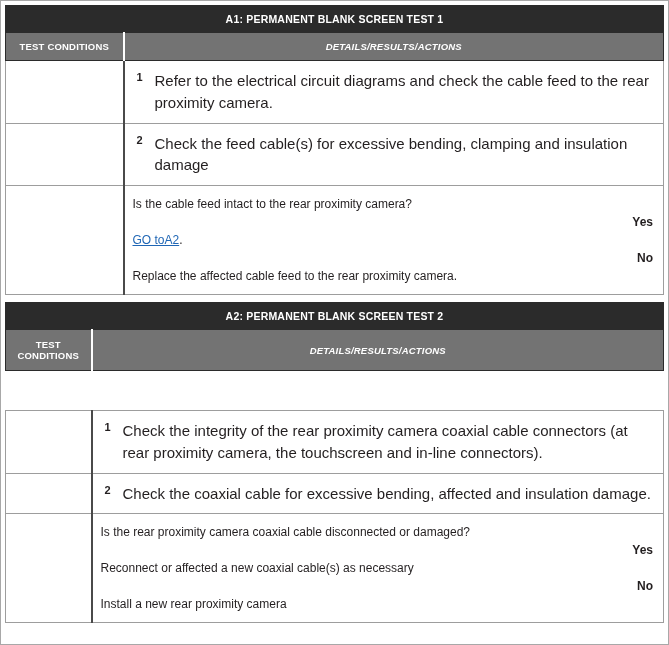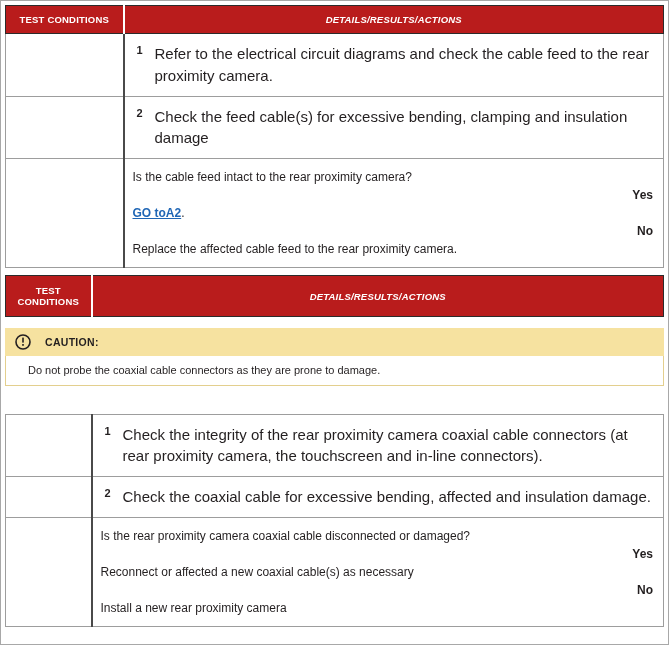--- a/index.html
+++ b/index.html
@@ -37,21 +37,21 @@
     color: #ffffff;
     font-size: 10.5px;
     font-weight: bold;
     text-align: center;
     letter-spacing: 0.2px;
     padding: 7px 4px;
     border: 1px solid #2b2b2b;
   }
 
   .band-sub td {
-    background: #b91c1c;
+    background: #737373;
     color: #ffffff;
     font-size: 9.5px;
     font-weight: bold;
     text-align: center;
     letter-spacing: 0.2px;
     padding: 8px 4px;
     border: 1px solid #2b2b2b;
     border-right: 2px solid #ffffff;
   }
   .band-sub td:last-child {
@@ -108,21 +108,21 @@
     display: block;
     font-weight: bold;
     padding-left: 26px;
     text-align: right;
   }
   .decision .ans {
     display: block;
   }
   .goto-link {
     color: #1f66b5;
-    font-weight: bold;
+    font-weight: normal;
     text-align: right;
   }
   .goto-period {
     color: #231f20;
   }
 
   
   .callout {
     margin: 0;
   }
@@ -177,20 +177,23 @@
 <body>
 
 <div class="page">
 
   <table class="diag-table">
     <colgroup>
         <col style="width:118px">
         <col>
       </colgroup>
     <tbody>
+      <tr class="band-title">
+        <td colspan="2">A1: PERMANENT BLANK SCREEN TEST 1</td>
+      </tr>
       <tr class="band-sub">
         <td>TEST CONDITIONS</td>
         <td>DETAILS/RESULTS/ACTIONS</td>
       </tr>
 
       <tr>
         <td class="cond-cell"></td>
         <td class="detail-cell">
           <div class="step">
             <span class="step-num">1</span>
@@ -225,45 +228,35 @@
   </table>
 
   <div class="gap-sm"></div>
 
   <table class="diag-table">
     <colgroup>
         <col style="width:86px">
         <col>
       </colgroup>
     <tbody>
+      <tr class="band-title">
+        <td colspan="2">A2: PERMANENT BLANK SCREEN TEST 2</td>
+      </tr>
       <tr class="band-sub tall">
         <td>
           <span>TEST</span><br>
           <span>CONDITIONS</span>
         </td>
         <td>DETAILS/RESULTS/ACTIONS</td>
       </tr>
     </tbody>
   </table>
 
   <div class="gap-md"></div>
 
-  <div class="callout caution">
-    <div class="callout-head">
-      <span class="icon-caution">
-        <svg width="16" height="16" viewBox="0 0 16 16" aria-hidden="true">
-          <circle cx="8" cy="8" r="7" fill="none" stroke="#231f20" stroke-width="1.6"></circle>
-          <rect x="7.2" y="3.6" width="1.6" height="5" fill="#231f20"></rect>
-          <rect x="7.2" y="10" width="1.6" height="1.8" fill="#231f20"></rect>
-        </svg>
-      </span>
-      <span class="label">CAUTION:</span>
-    </div>
-    <div class="callout-body">Do not probe the coaxial cable connectors as they are prone to damage.</div>
-  </div>
 
   <div class="gap-lg"></div>
 
   <div class="callout note">
   </div>
 
   <div class="gap-lg"></div>
 
   <table class="diag-table">
     <colgroup>

